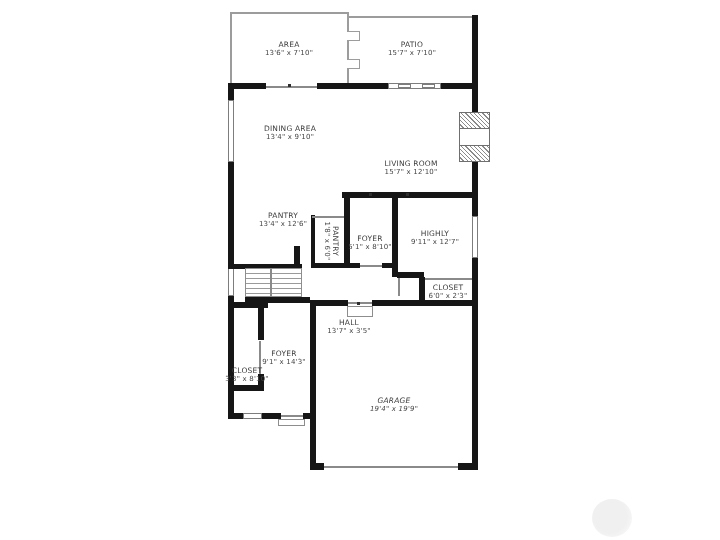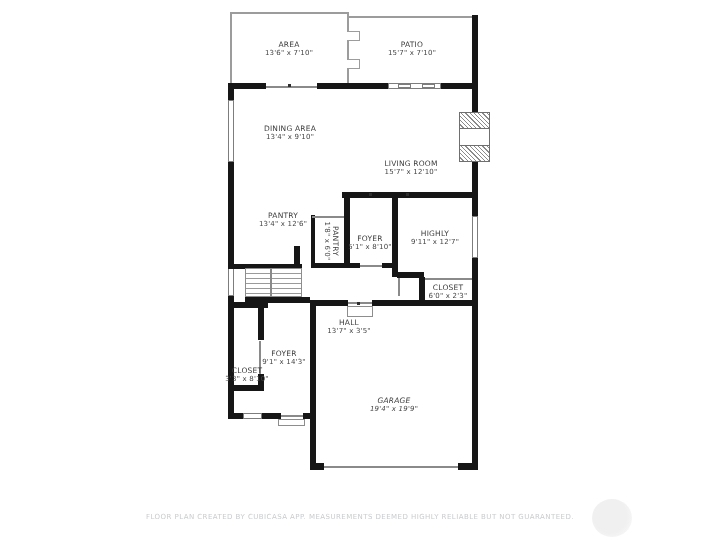--- a/index.html
+++ b/index.html
@@ -164,15 +164,14 @@
   </div>
   <div class="label pos-closet1">
     <div>CLOSET</div>
     <div class="dims">3'3" x 8'10"</div>
   </div>
   <div class="label pos-garage">
     <div>GARAGE</div>
     <div class="dims">19'4" x 19'9"</div>
   </div>
 
-  <div class="footer">FLOOR PLAN CREATED BY CUBICASA APP. MEASUREMENTS DEEMED HIGHLY RELIABLE BUT NOT GUARANTEED.</div>
   <div class="watermark"></div>
 </div>
 
 </body></html>

